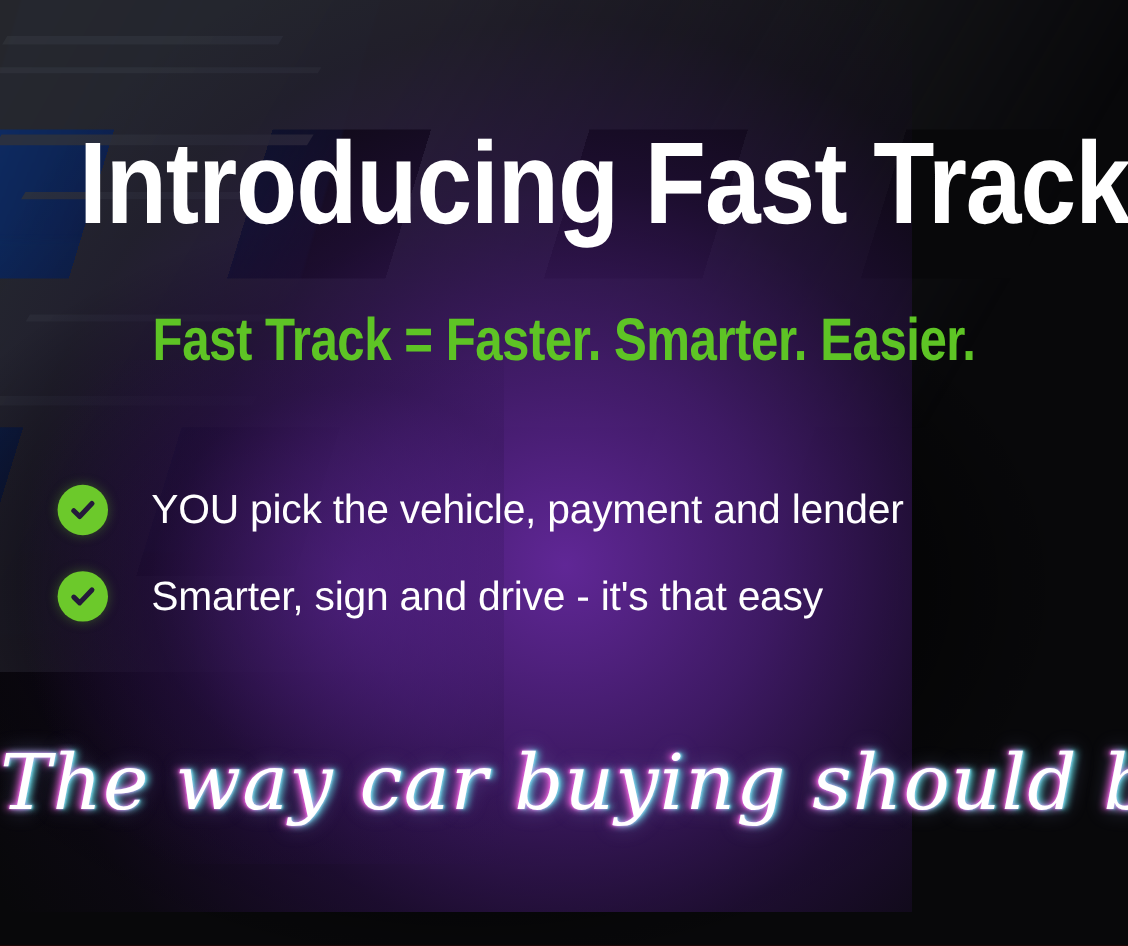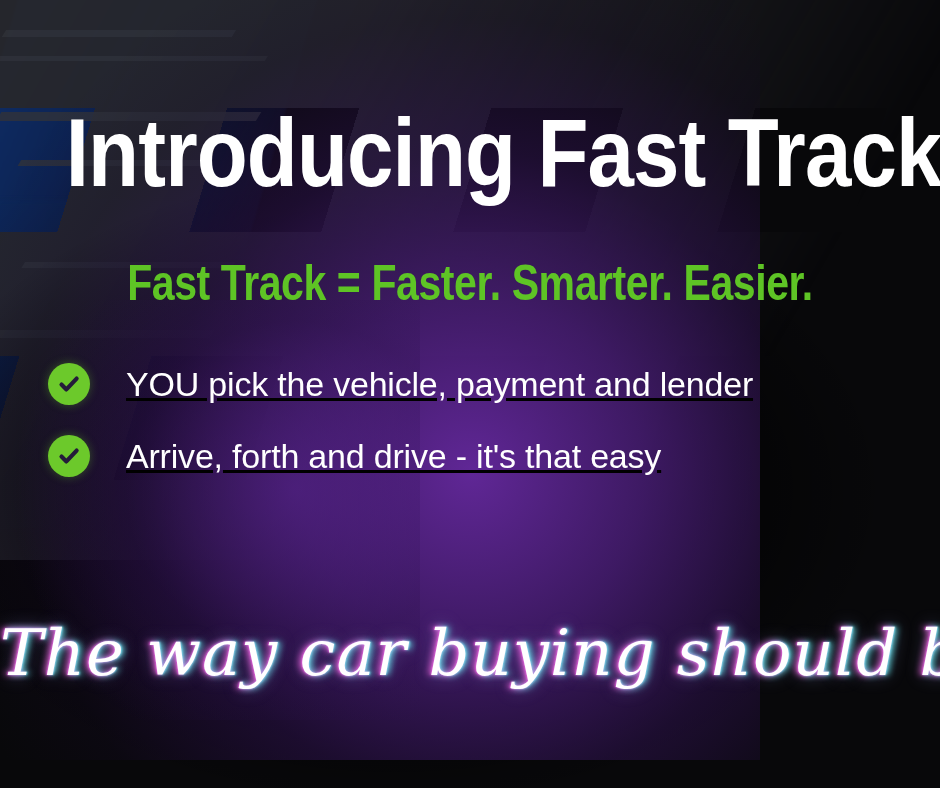--- a/index.html
+++ b/index.html
@@ -116,21 +116,21 @@
     font-family:"Liberation Sans Narrow","Liberation Sans",sans-serif;
     font-weight:700;
     font-size:50px;
     line-height:1;
     letter-spacing:-.5px;
     transform:scaleX(.82);
     white-space:nowrap;
   }
 
   .bullets{
-    position:absolute;left:48px;top:360px;width:860px;text-decoration:underline;
+    position:absolute;left:48px;top:401px;width:860px;
   }
   .bullet{
     display:flex;
     align-items:center;
     height:48px;
     margin-bottom:24px;
   }
   .check-circle{
     flex:0 0 auto;
     width:42px;height:42px;
@@ -217,21 +217,21 @@
         <span class="bullet-text">YOU pick the vehicle, payment and lender</span>
       </div>
 
 
       <div class="bullet">
         <span class="check-circle">
           <svg width="24" height="24" viewBox="0 0 24 24" aria-hidden="true">
             <path d="M4.5 12.6 L9.4 17.4 L19.6 6.6" fill="none" stroke="#241b3a" stroke-width="4.2" stroke-linecap="round" stroke-linejoin="round"></path>
           </svg>
         </span>
-        <span class="bullet-text">Arrive, forth and drive - it's that easy</span>
+        <span class="bullet-text">Smarter, sign and drive - it's that easy</span>
       </div>
 
     </div>
 
     <div class="tagline">The way car buying should be.</div>
 
   </div>
 </div>
 
 </body></html>

